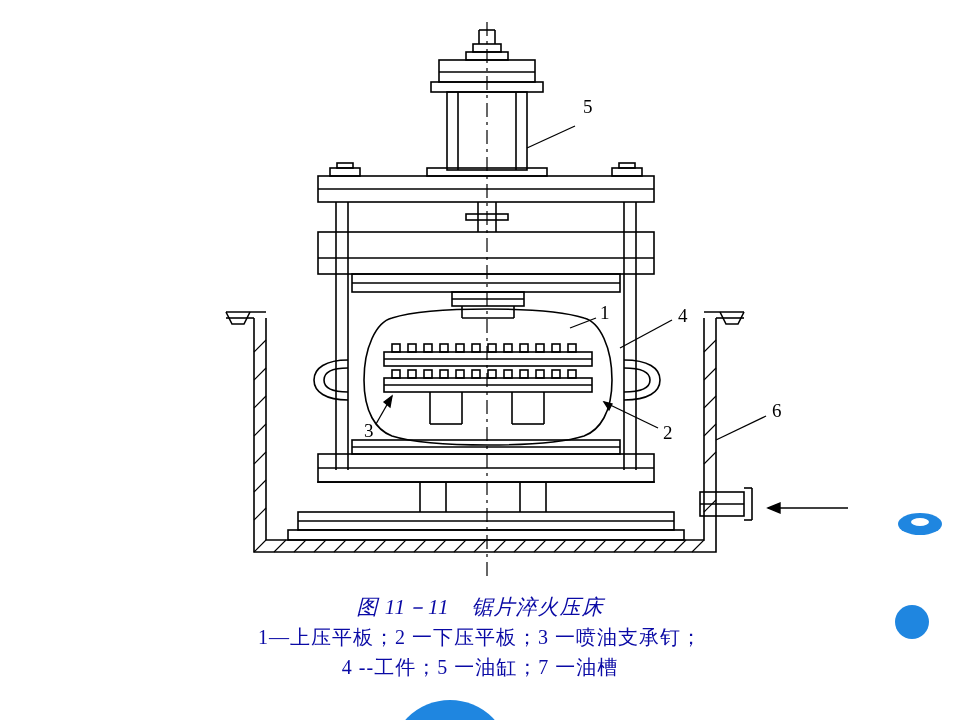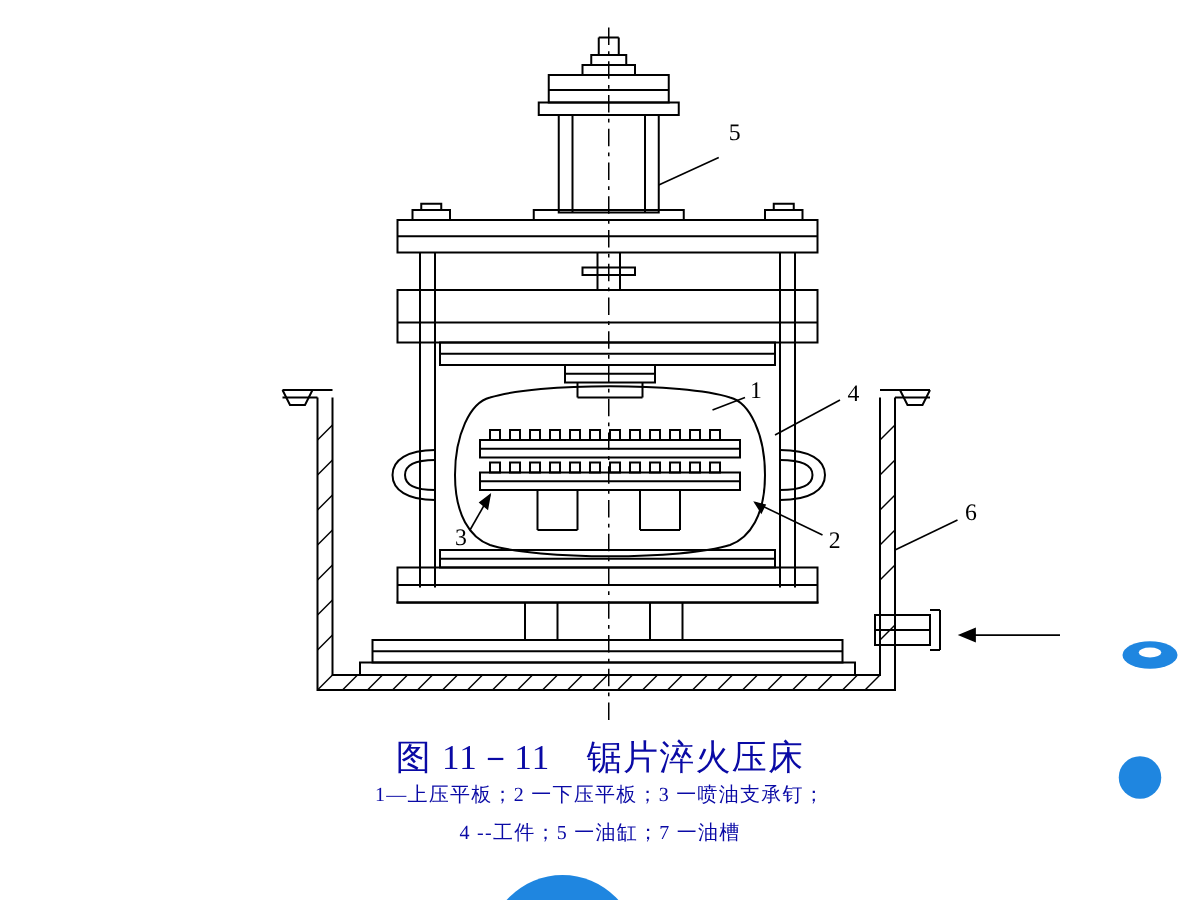--- a/index.html
+++ b/index.html
@@ -9,24 +9,24 @@
     position:relative;overflow:hidden;
   }
   #stage{position:absolute;left:0;top:0;width:960px;height:720px;}
   svg.diagram{position:absolute;left:0;top:0;width:960px;height:720px;}
   .caption-block{
     position:absolute;left:0;top:592px;width:960px;text-align:center;
     color:#0b0ba0;
   }
   .cap-line{
     font-family:"Liberation Serif", serif;
-    font-size:16px;letter-spacing:1px;line-height:30px;
+    font-size:20px;letter-spacing:1px;line-height:30px;
     color:#0a0aa5;white-space:nowrap;
   }
-  .cap-title{font-size:28px;}
+  .cap-title{font-size:21px;font-style:italic;}
   .callout{
     position:absolute;color:#000;font-family:"Liberation Serif", serif;
     font-size:19px;
   }
   .deco{position:absolute;}
   .deco-ellipse{
     left:898px;top:513px;width:44px;height:22px;border-radius:50%;
     background:#1f86e0;
   }
   .deco-ellipse-inner{

